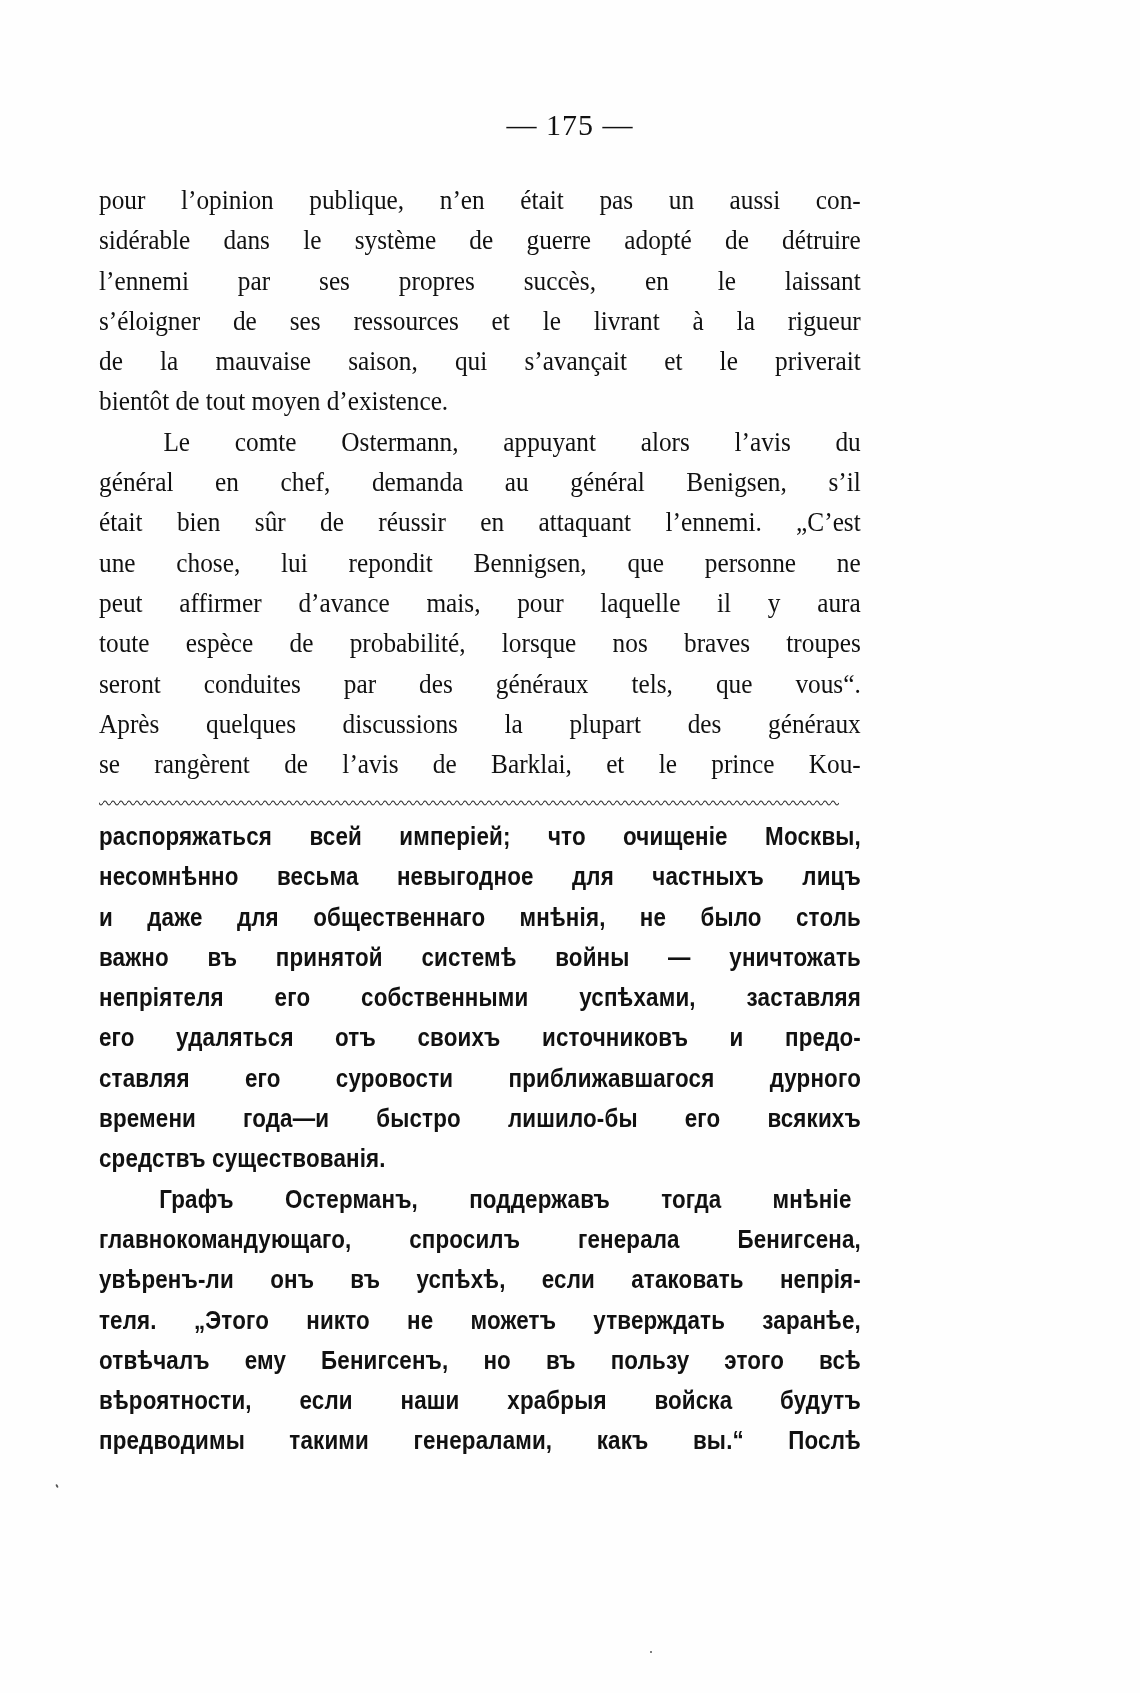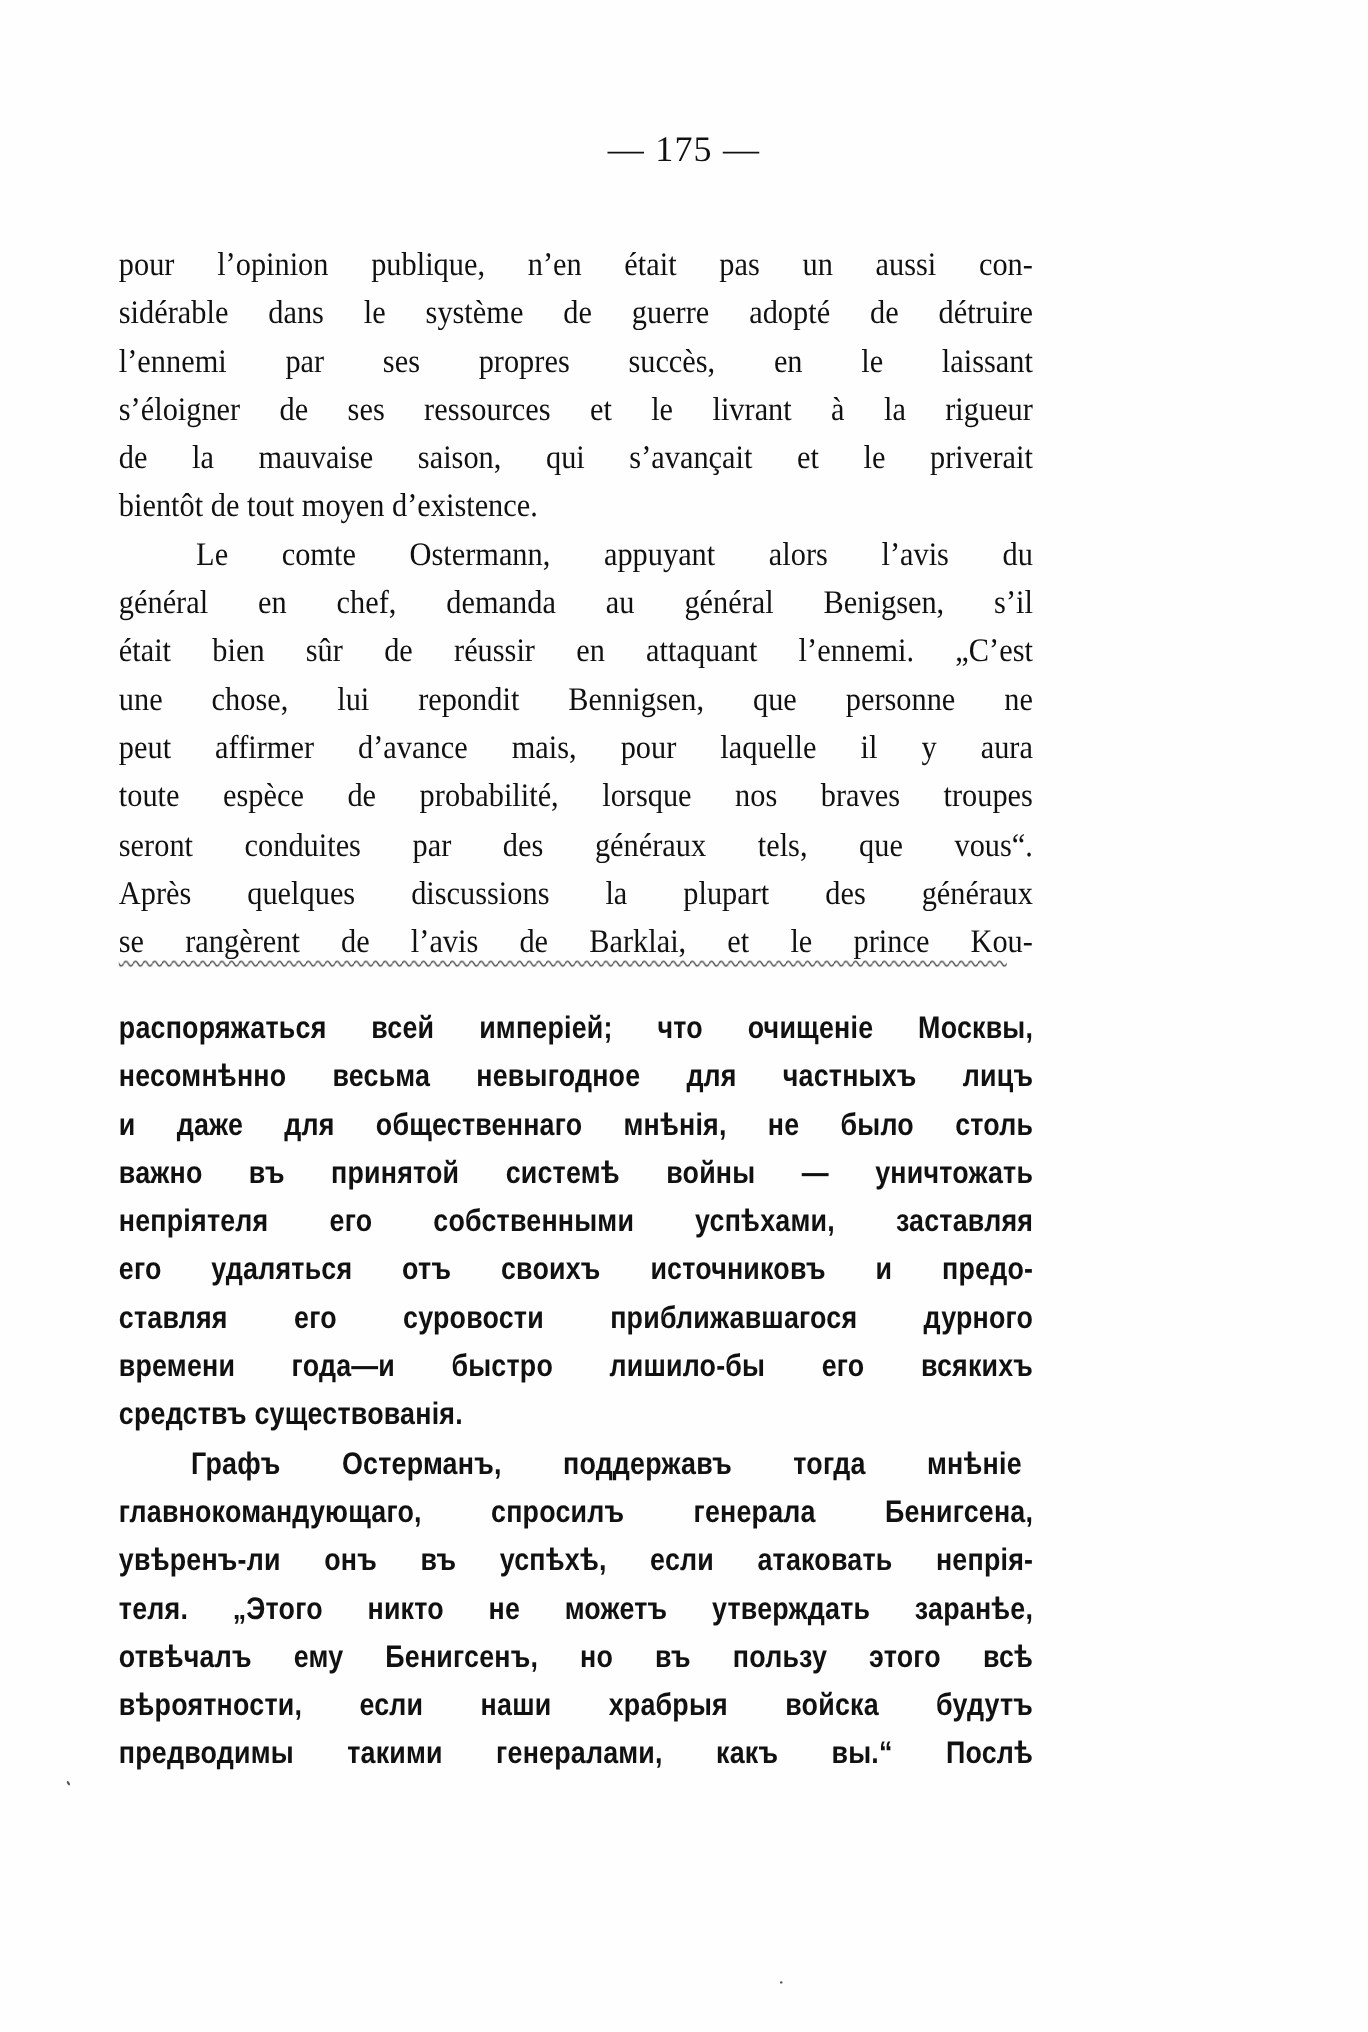--- a/index.html
+++ b/index.html
@@ -30,21 +30,20 @@
       left: 0;
       width: 1140px;
       text-align: center;
       font-size: 30px;
       letter-spacing: 1px;
     }
     .col {
       position: absolute;
       left: 99px;
       width: 762px;
-      margin-top: 20px;
     }
     .line {
       display: block;
       height: 40.3px;
       line-height: 40.3px;
       font-size: 27.5px;
       white-space: nowrap;
       text-align: justify;
       text-align-last: justify;
       transform: scaleX(0.92);

